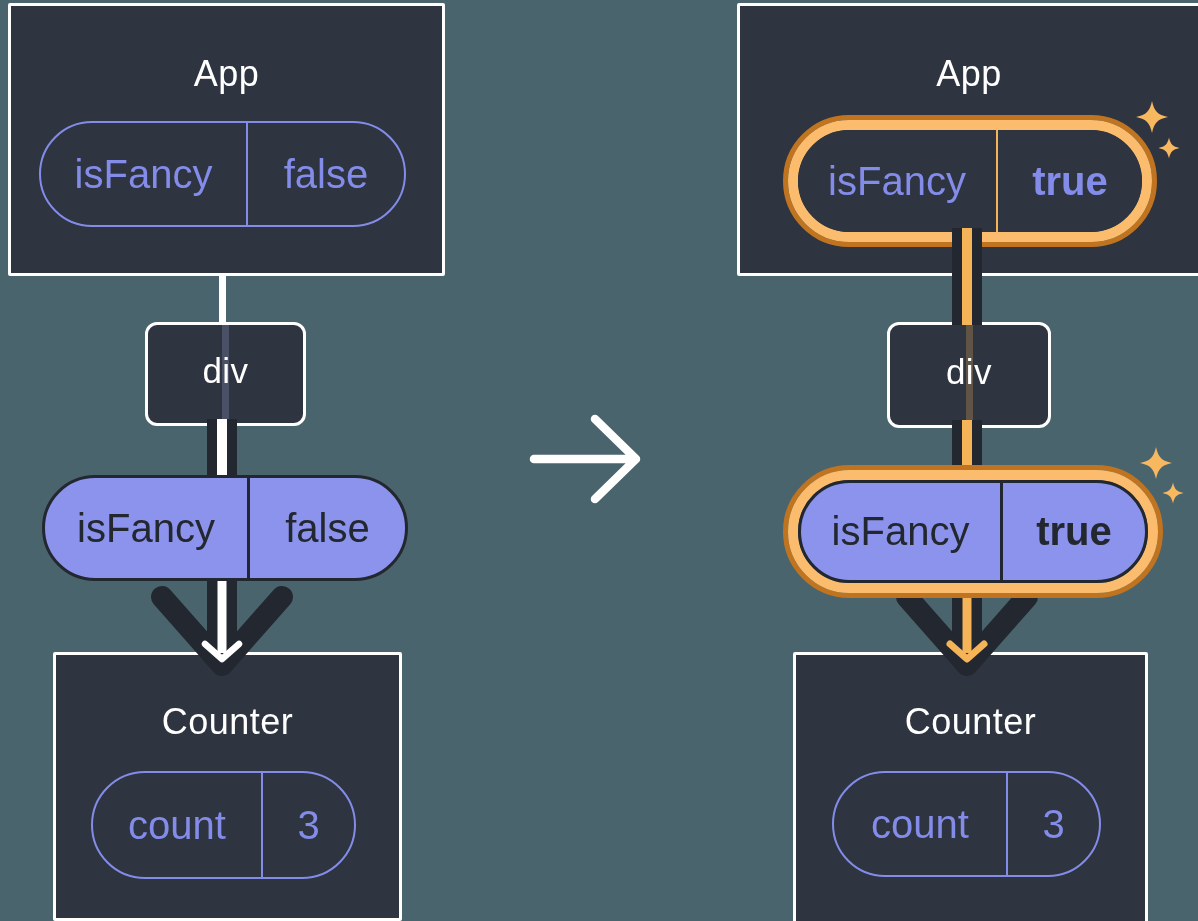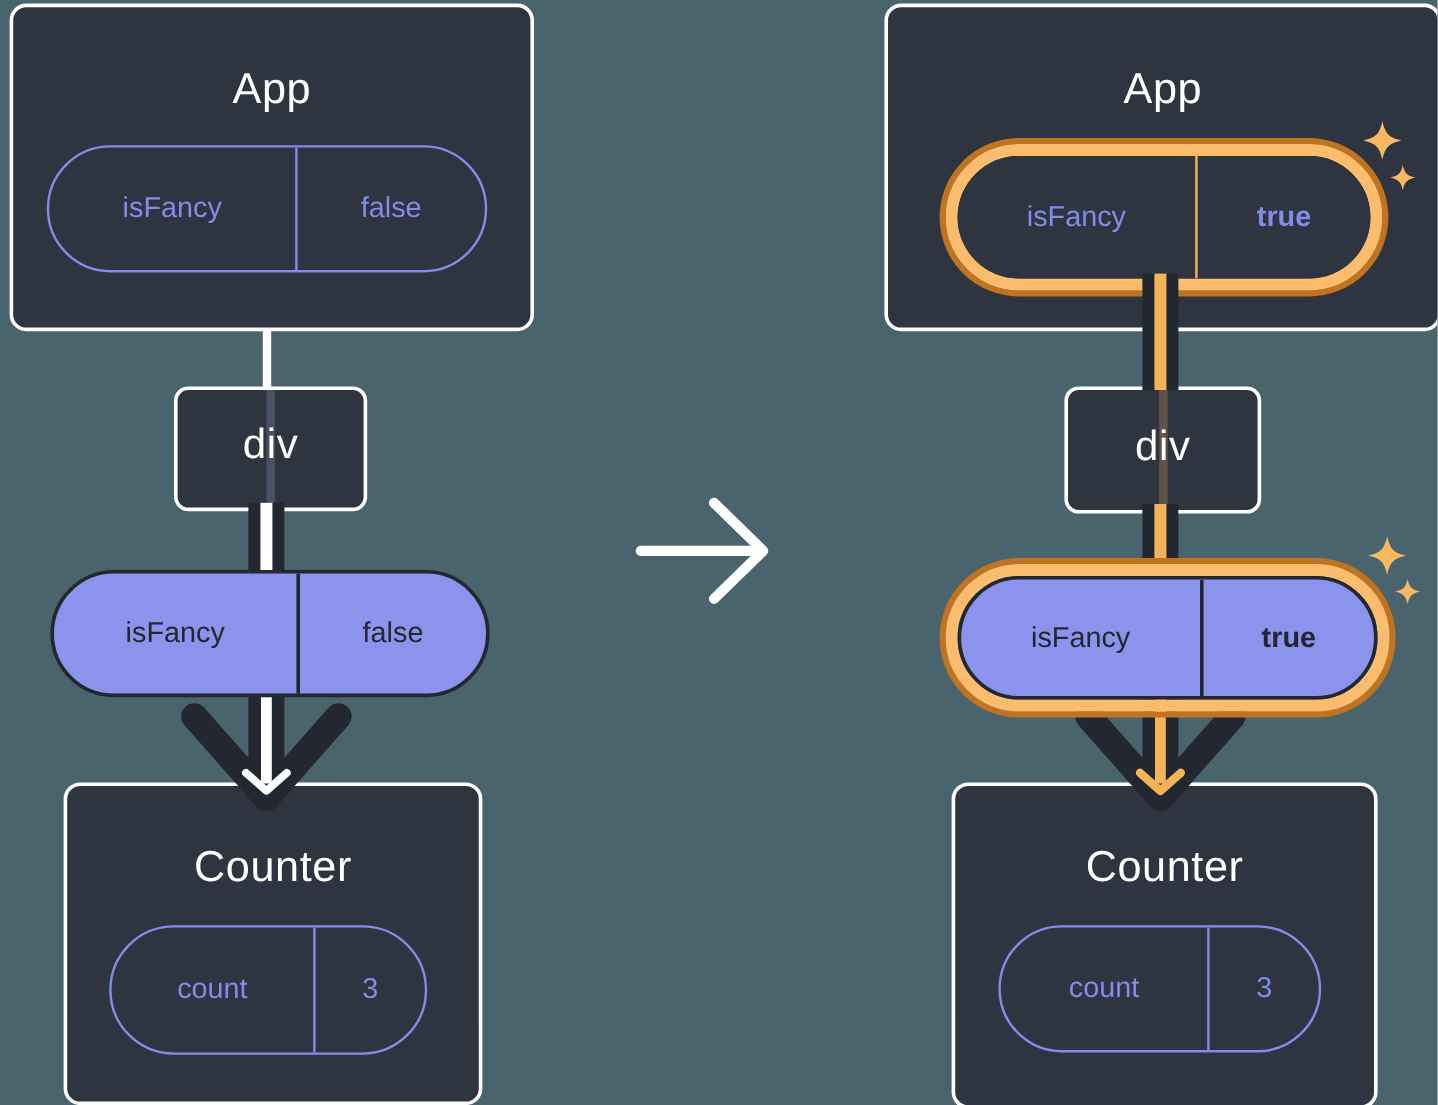--- a/index.html
+++ b/index.html
@@ -11,39 +11,39 @@
     position:relative;
     width:1198px;height:921px;
     background:var(--background);
     overflow:hidden;
   }
   
   .box{
     position:absolute;
     background:var(--card);
     border:3.5px solid var(--white);
-    border-radius:14px;
+    border-radius:2px;
     z-index:1;
   }
   .box .title{
     position:absolute;left:0;right:0;
     text-align:center;
     color:var(--white);
     font-size:36px;font-weight:500;line-height:40px;
     letter-spacing:.5px;
   }
   .pill{
     position:absolute;
     display:flex;
     border-radius:999px;
     z-index:4;
   }
   .cell{
     display:flex;align-items:center;justify-content:center;
-    font-size:24px;
+    font-size:40px;
   }
   .ghost{
     position:absolute;top:0;bottom:0;width:7px;
     left:calc(50% - 3.5px);
   }
   .stem{
     position:absolute;width:30px;background:var(--ink);z-index:2;
   }
   .stem > i{
     position:absolute;top:0;bottom:0;width:10px;left:10px;

